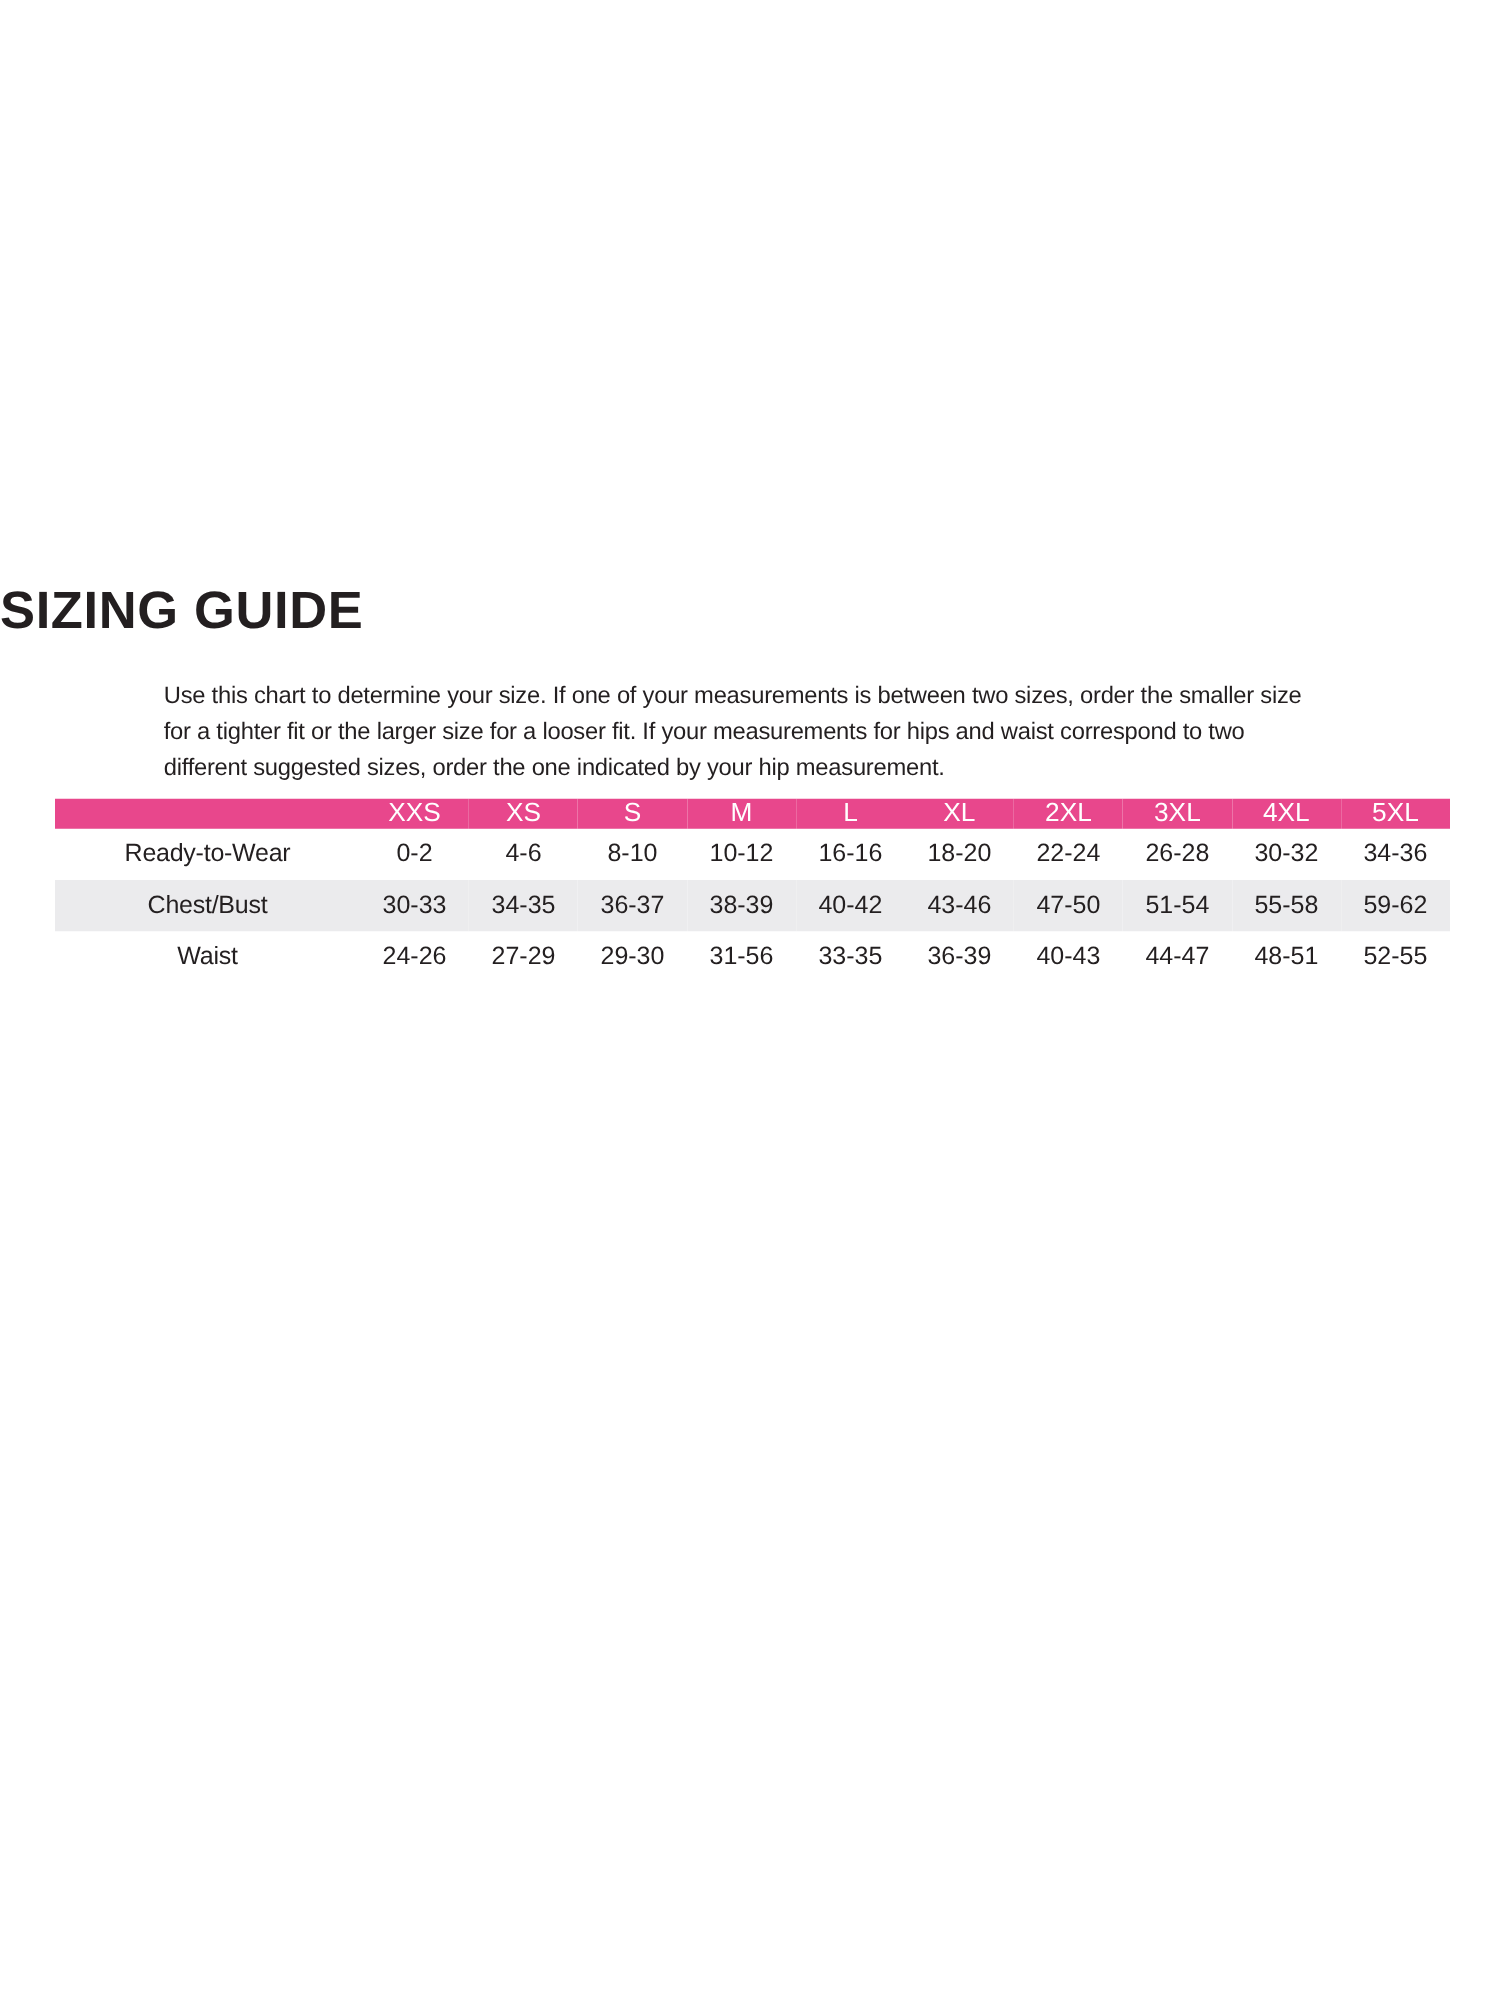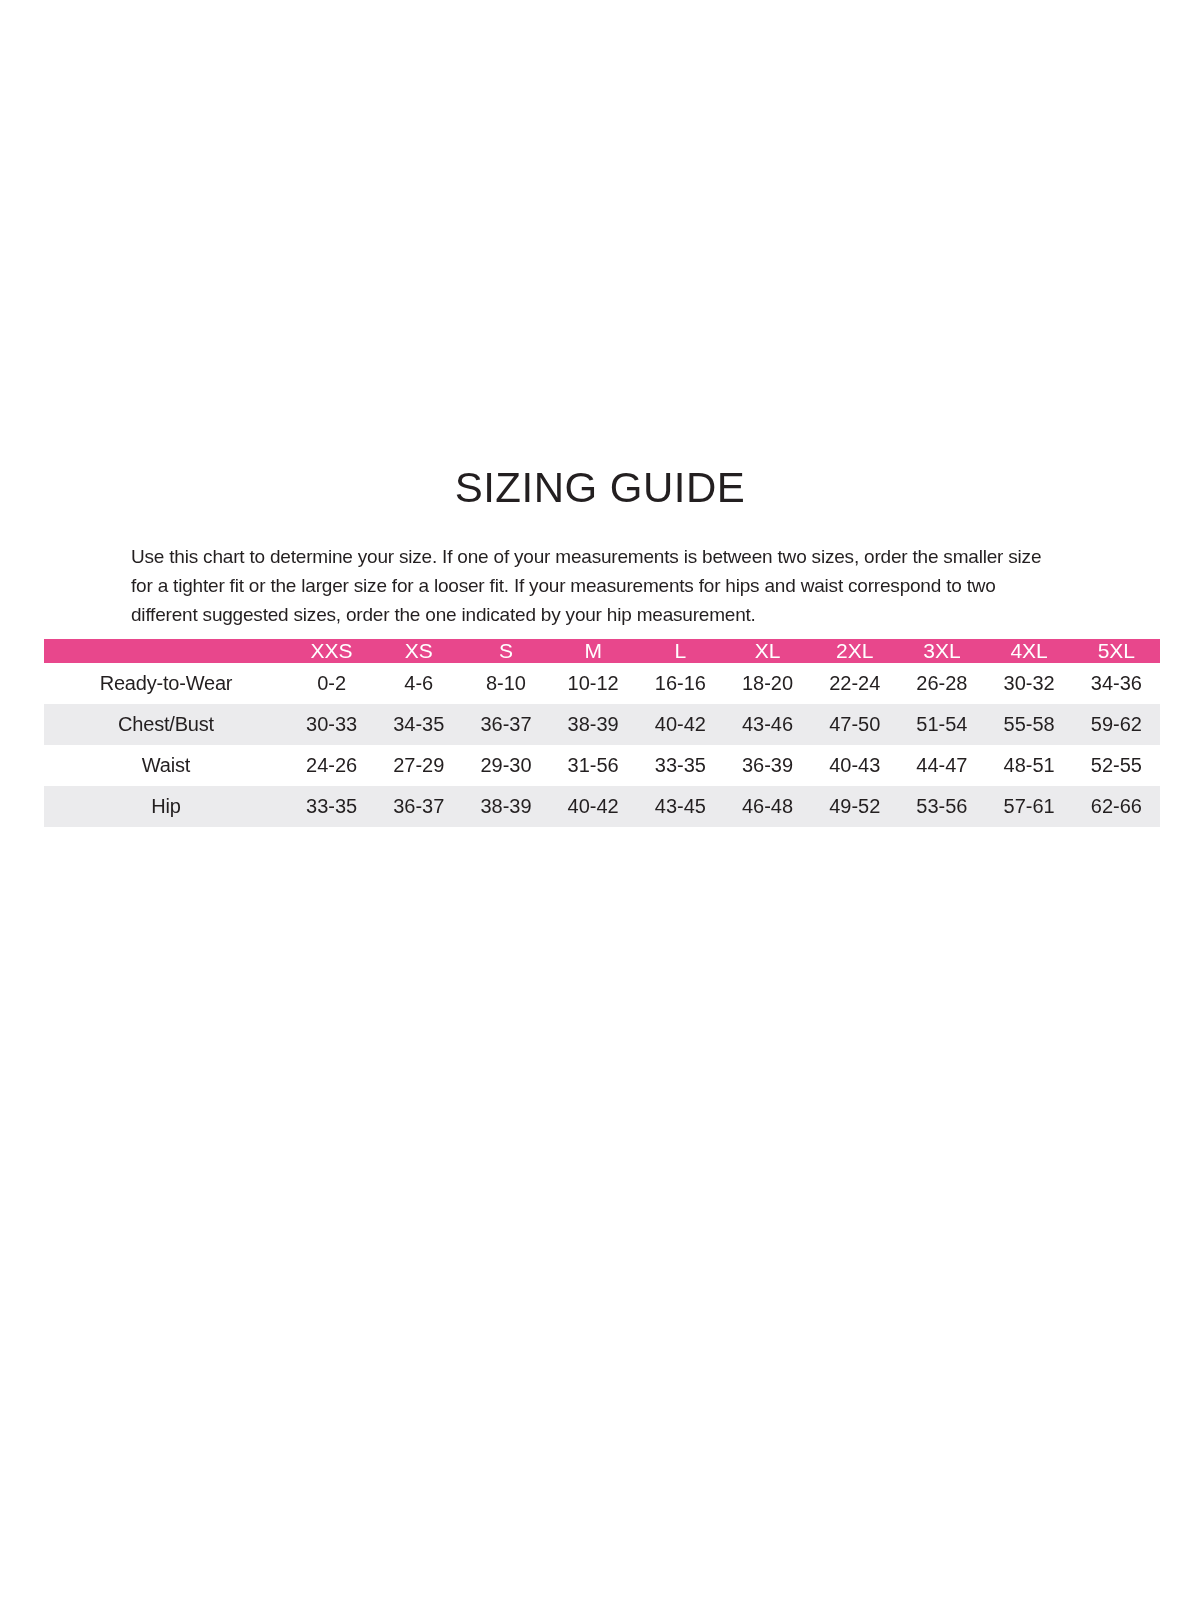--- a/index.html
+++ b/index.html
@@ -14,23 +14,23 @@
   body {
     width: 1200px;
     height: 1600px;
     font-family: "Liberation Sans", sans-serif;
     color: var(--text);
     overflow: hidden;
   }
   .page { position: relative; width: 1200px; height: 1600px; }
   .page-title {
     padding-top: 462px;
-    text-align: center;
+    text-align: left;
     font-size: 42px;
-    font-weight: 400;
+    font-weight: 700;
     letter-spacing: 0.5px;
     line-height: 52px;
     color: var(--text);
   }
   .intro {
     margin: 28px 0 0 131px;
     width: 935px;
     font-size: 19px;
     line-height: 29px;
     letter-spacing: -0.2px;
@@ -147,31 +147,18 @@
           <td>27-29</td>
           <td>29-30</td>
           <td>31-56</td>
           <td>33-35</td>
           <td>36-39</td>
           <td>40-43</td>
           <td>44-47</td>
           <td>48-51</td>
           <td>52-55</td>
         </tr>
-        <tr>
-          <th>Hip</th>
-          <td>33-35</td>
-          <td>36-37</td>
-          <td>38-39</td>
-          <td>40-42</td>
-          <td>43-45</td>
-          <td>46-48</td>
-          <td>49-52</td>
-          <td>53-56</td>
-          <td>57-61</td>
-          <td>62-66</td>
-        </tr>
       </tbody>
     </table>
 
   </section>
 
 </div>
 
 </body></html>

